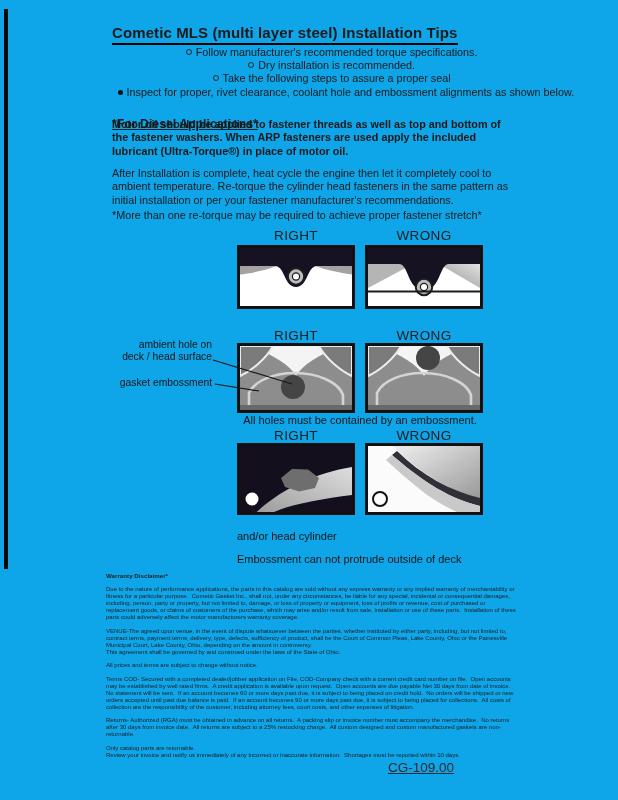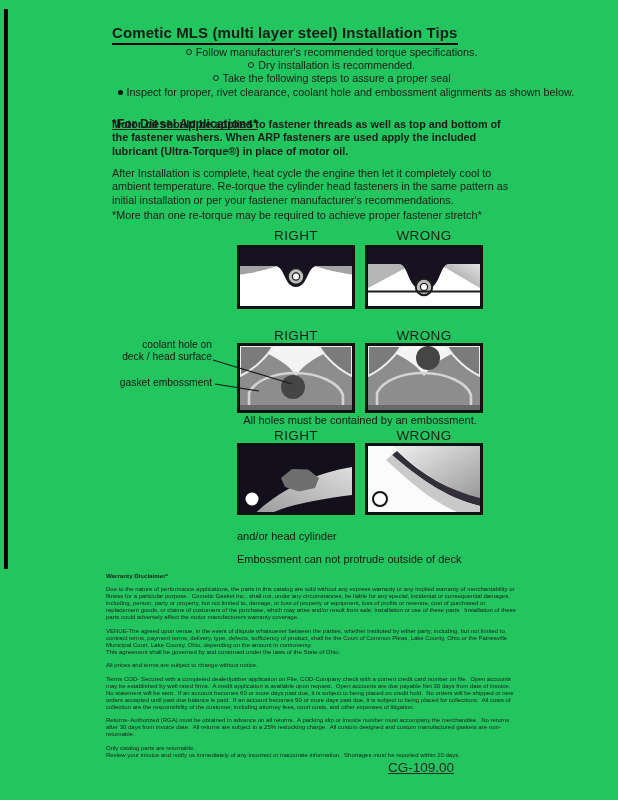--- a/index.html
+++ b/index.html
@@ -1,17 +1,17 @@
 <!DOCTYPE html>
 <html><head>
 <meta charset="utf-8">
 <style>
   html,body{margin:0;padding:0;background:#ffffff;}
   .page{
-    position:relative;width:618px;height:800px;background:#22c55e;overflow:hidden;
+    position:relative;width:618px;height:800px;background:#0ea5e9;overflow:hidden;
     font-family:"Liberation Sans","DejaVu Sans",sans-serif;color:#1a1a1a;
   }
   .edge-bar{position:absolute;left:4px;top:9px;width:4px;height:560px;background:#060606;}
   .title{
     position:absolute;left:112px;top:24px;font-size:15px;font-weight:bold;
     border-bottom:2px solid #000;padding-bottom:2px;letter-spacing:.1px;
   }
   .bullets{position:absolute;left:89px;top:46px;font-size:10.8px;line-height:13.2px;}
   .b-row{display:flex;align-items:baseline;justify-content:center;}
   .mk-o{flex:0 0 auto;width:4px;height:4px;border:1px solid #2a2a2a;border-radius:50%;margin-right:4px;position:relative;top:-1px;}
@@ -114,21 +114,21 @@
     <path d="M14,3 C36,12 53,22 59,33 C65,22 82,12 104,3 Z" fill="#f4f4f4"></path>
     <path d="M3,3 H36 C29,16 14,28 3,33 Z" fill="#7b7b7b" stroke="#ececec" stroke-width="2"></path>
     <path d="M82,3 H115 V33 C104,28 89,16 82,3 Z" fill="#7b7b7b" stroke="#ececec" stroke-width="2"></path>
     <path d="M12,68 V50 C18,37 38,30 58,30 C82,30 102,40 106,52 V68" fill="none" stroke="#d4d4d4" stroke-width="2.6"></path>
     <rect x="3" y="62" width="112" height="6.5" fill="#696969"></rect>
     <circle cx="63" cy="15" r="12" fill="#454545"></circle>
     <rect x="1.5" y="1.5" width="115" height="67" fill="none" stroke="#101010" stroke-width="3"></rect>
   </svg>
 
   <div class="ann" style="left:112px;top:339px;width:100px;">
-    <div>coolant hole on</div>
+    <div>ambient hole on</div>
     <div>deck / head surface</div>
   </div>
   <div class="ann" style="left:102px;top:377px;width:110px;">gasket embossment</div>
 
   <svg class="overlay" width="618" height="800" viewBox="0 0 618 800">
     <line x1="213" y1="360" x2="292" y2="384" stroke="#1a1a1a" stroke-width="1.2"></line>
     <line x1="215" y1="384" x2="259" y2="391" stroke="#1a1a1a" stroke-width="1.2"></line>
   </svg>
 
   <div class="cap" style="left:237px;top:414px;width:246px;text-align:center;">All holes must be contained by an embossment.</div>

